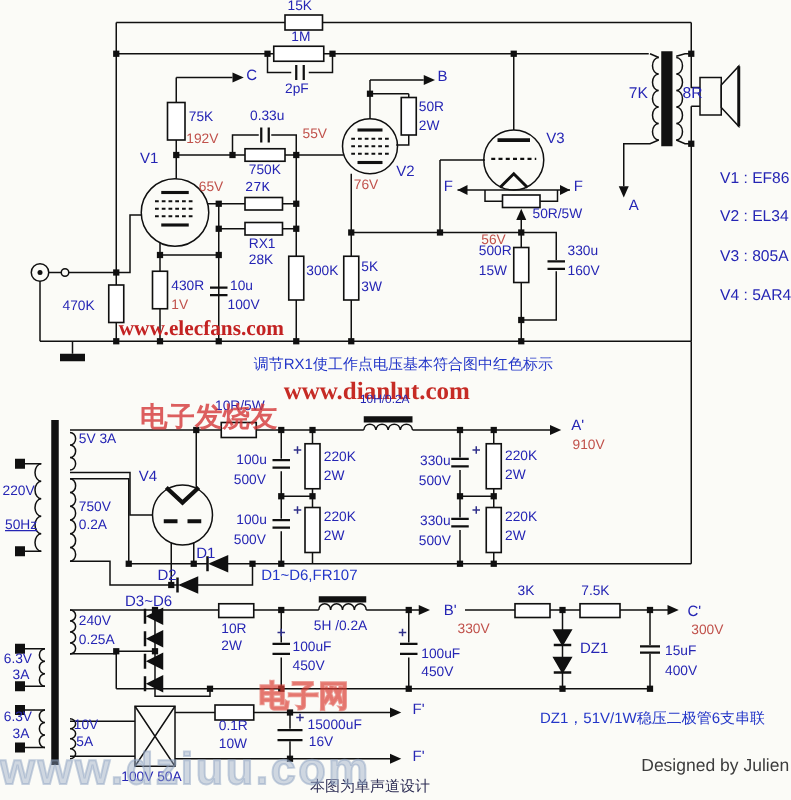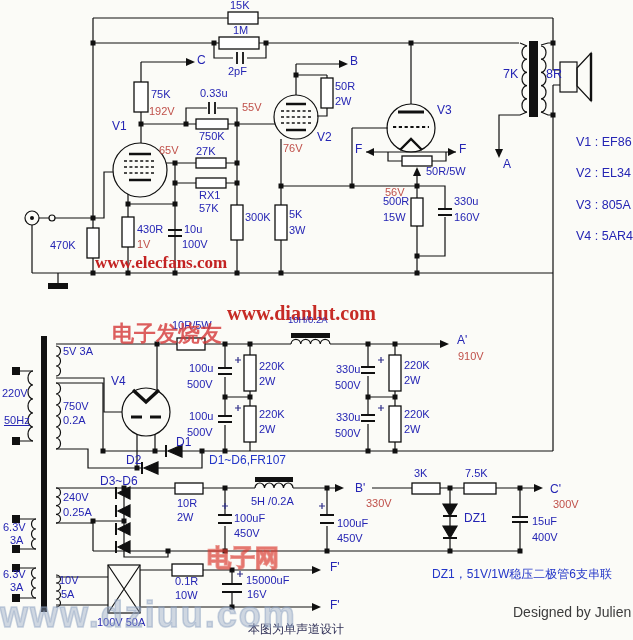--- a/index.html
+++ b/index.html
@@ -307,23 +307,23 @@
     <div class="lbl k-value" style="left: 233px; top: 25px;">1M</div>
     <div class="lbl k-value" style="left: 228px; top: 66px;">2pF</div>
     <div class="lbl k-node" style="left: 197px; top: 54px;">C</div>
     <div class="lbl k-value" style="left: 151px; top: 89px;">75K</div>
     <div class="lbl k-voltage" style="left: 149px; top: 106px;">192V</div>
     <div class="lbl k-node" style="left: 112px; top: 120px;">V1</div>
     <div class="lbl k-value" style="left: 200px; top: 88px;">0.33u</div>
     <div class="lbl k-value" style="left: 199px; top: 131px;">750K</div>
     <div class="lbl k-voltage" style="left: 242px; top: 102px;">55V</div>
     <div class="lbl k-voltage" style="left: 159px; top: 145px;">65V</div>
-    <div class="lbl k-value" style="left: 196px; top: 146px;">27K</div>
+    <div class="lbl k-value" style="left: 196px; top: 146px; font-family: Liberation Mono, monospace;">27K</div>
     <div class="lbl k-value" style="left: 199px; top: 190px;">RX1</div>
-    <div class="lbl k-value" style="left: 199px; top: 203px;">57K</div>
+    <div class="lbl k-value" style="left: 199px; top: 203px;">28K</div>
     <div class="lbl k-voltage" style="left: 137px; top: 195px; margin-top: 44px;">1V</div>
     <div class="lbl k-value" style="left: 137px; top: 224px;">430R</div>
     <div class="lbl k-value" style="left: 184px; top: 224px;">10u</div>
     <div class="lbl k-value" style="left: 182px; top: 239px;">100V</div>
     <div class="lbl k-value" style="left: 50px; top: 240px;">470K</div>
     <div class="lbl k-value" style="left: 245px; top: 212px;">300K</div>
     <div class="lbl k-value" style="left: 289px; top: 209px;">5K</div>
     <div class="lbl k-value" style="left: 289px; top: 225px;">3W</div>
     <div class="lbl k-node" style="left: 350px; top: 55px;">B</div>
     <div class="lbl k-value" style="left: 335px; top: 81px;">50R</div>
@@ -340,20 +340,21 @@
     <div class="lbl k-value" style="left: 383px; top: 212px;">15W</div>
     <div class="lbl k-value" style="left: 454px; top: 196px;">330u</div>
     <div class="lbl k-value" style="left: 454px; top: 212px;">160V</div>
     <div class="lbl k-legend" style="left: 503px; top: 68px;">7K</div>
     <div class="lbl k-legend" style="left: 546px; top: 68px;">8R</div>
     <div class="lbl k-legend" style="left: 576px; top: 136px;">V1 : EF86</div>
     <div class="lbl k-legend" style="left: 576px; top: 167px; text-align: right;">V2 : EL34</div>
     <div class="lbl k-legend" style="left: 576px; top: 199px;">V3 : 805A</div>
     <div class="lbl k-legend" style="left: 576px; top: 230px;">V4 : 5AR4</div>
     <div class="lbl k-wm-red" style="left: 95px; top: 254px;">www.elecfans.com</div>
+    <div class="lbl k-note" style="left: 203px; top: 285px;">调节RX1使工作点电压基本符合图中红色标示</div>
     <div class="lbl k-wm-red-lg" style="left: 227px; top: 303px;">www.dianlut.com</div>
     <div class="lbl k-value" style="left: 172px; top: 320px;">10R/5W</div>
     <div class="lbl k-small" style="left: 288px; top: 315px;">10H/0.2A</div>
     <div class="lbl k-wm-red-outline" style="left: 112px; top: 322px;">电子发烧友</div>
     <div class="lbl k-value" style="left: 63px; top: 346px;">5V 3A</div>
     <div class="lbl k-node" style="left: 111px; top: 375px;">V4</div>
     <div class="lbl k-value" style="left: 2px; top: 388px;">220V</div>
     <div class="lbl k-value" style="left: 4px; top: 415px; text-decoration: underline;">50Hz</div>
     <div class="lbl k-value" style="left: 63px; top: 401px;">750V</div>
     <div class="lbl k-value" style="left: 63px; top: 415px;">0.2A</div>
@@ -368,21 +369,21 @@
     <div class="lbl k-value" style="left: 336px; top: 364px;">330u</div>
     <div class="lbl k-value" style="left: 335px; top: 380px;">500V</div>
     <div class="lbl k-value" style="left: 336px; top: 412px;">330u</div>
     <div class="lbl k-value" style="left: 335px; top: 428px;">500V</div>
     <div class="lbl k-value" style="left: 404px; top: 360px;">220K</div>
     <div class="lbl k-value" style="left: 404px; top: 375px;">2W</div>
     <div class="lbl k-value" style="left: 404px; top: 409px;">220K</div>
     <div class="lbl k-value" style="left: 404px; top: 424px;">2W</div>
     <div class="lbl k-node" style="left: 457px; top: 334px;">A'</div>
     <div class="lbl k-voltage" style="left: 458px; top: 351px;">910V</div>
-    <div class="lbl k-node" style="left: 157px; top: 436px; padding-left: 19px;">D1</div>
+    <div class="lbl k-node" style="left: 157px; top: 436px;">D1</div>
     <div class="lbl k-node" style="left: 126px; top: 454px;">D2</div>
     <div class="lbl k-note" style="left: 209px; top: 454px;">D1~D6,FR107</div>
     <div class="lbl k-node" style="left: 100px; top: 475px;">D3~D6</div>
     <div class="lbl k-value" style="left: 63px; top: 492px;">240V</div>
     <div class="lbl k-value" style="left: 63px; top: 507px;">0.25A</div>
     <div class="lbl k-value" style="left: 177px; top: 498px;">10R</div>
     <div class="lbl k-value" style="left: 177px; top: 512px;">2W</div>
     <div class="lbl k-value" style="left: 234px; top: 513px;">100uF</div>
     <div class="lbl k-value" style="left: 234px; top: 528px;">450V</div>
     <div class="lbl k-value" style="left: 251px; top: 496px;">5H /0.2A</div>

